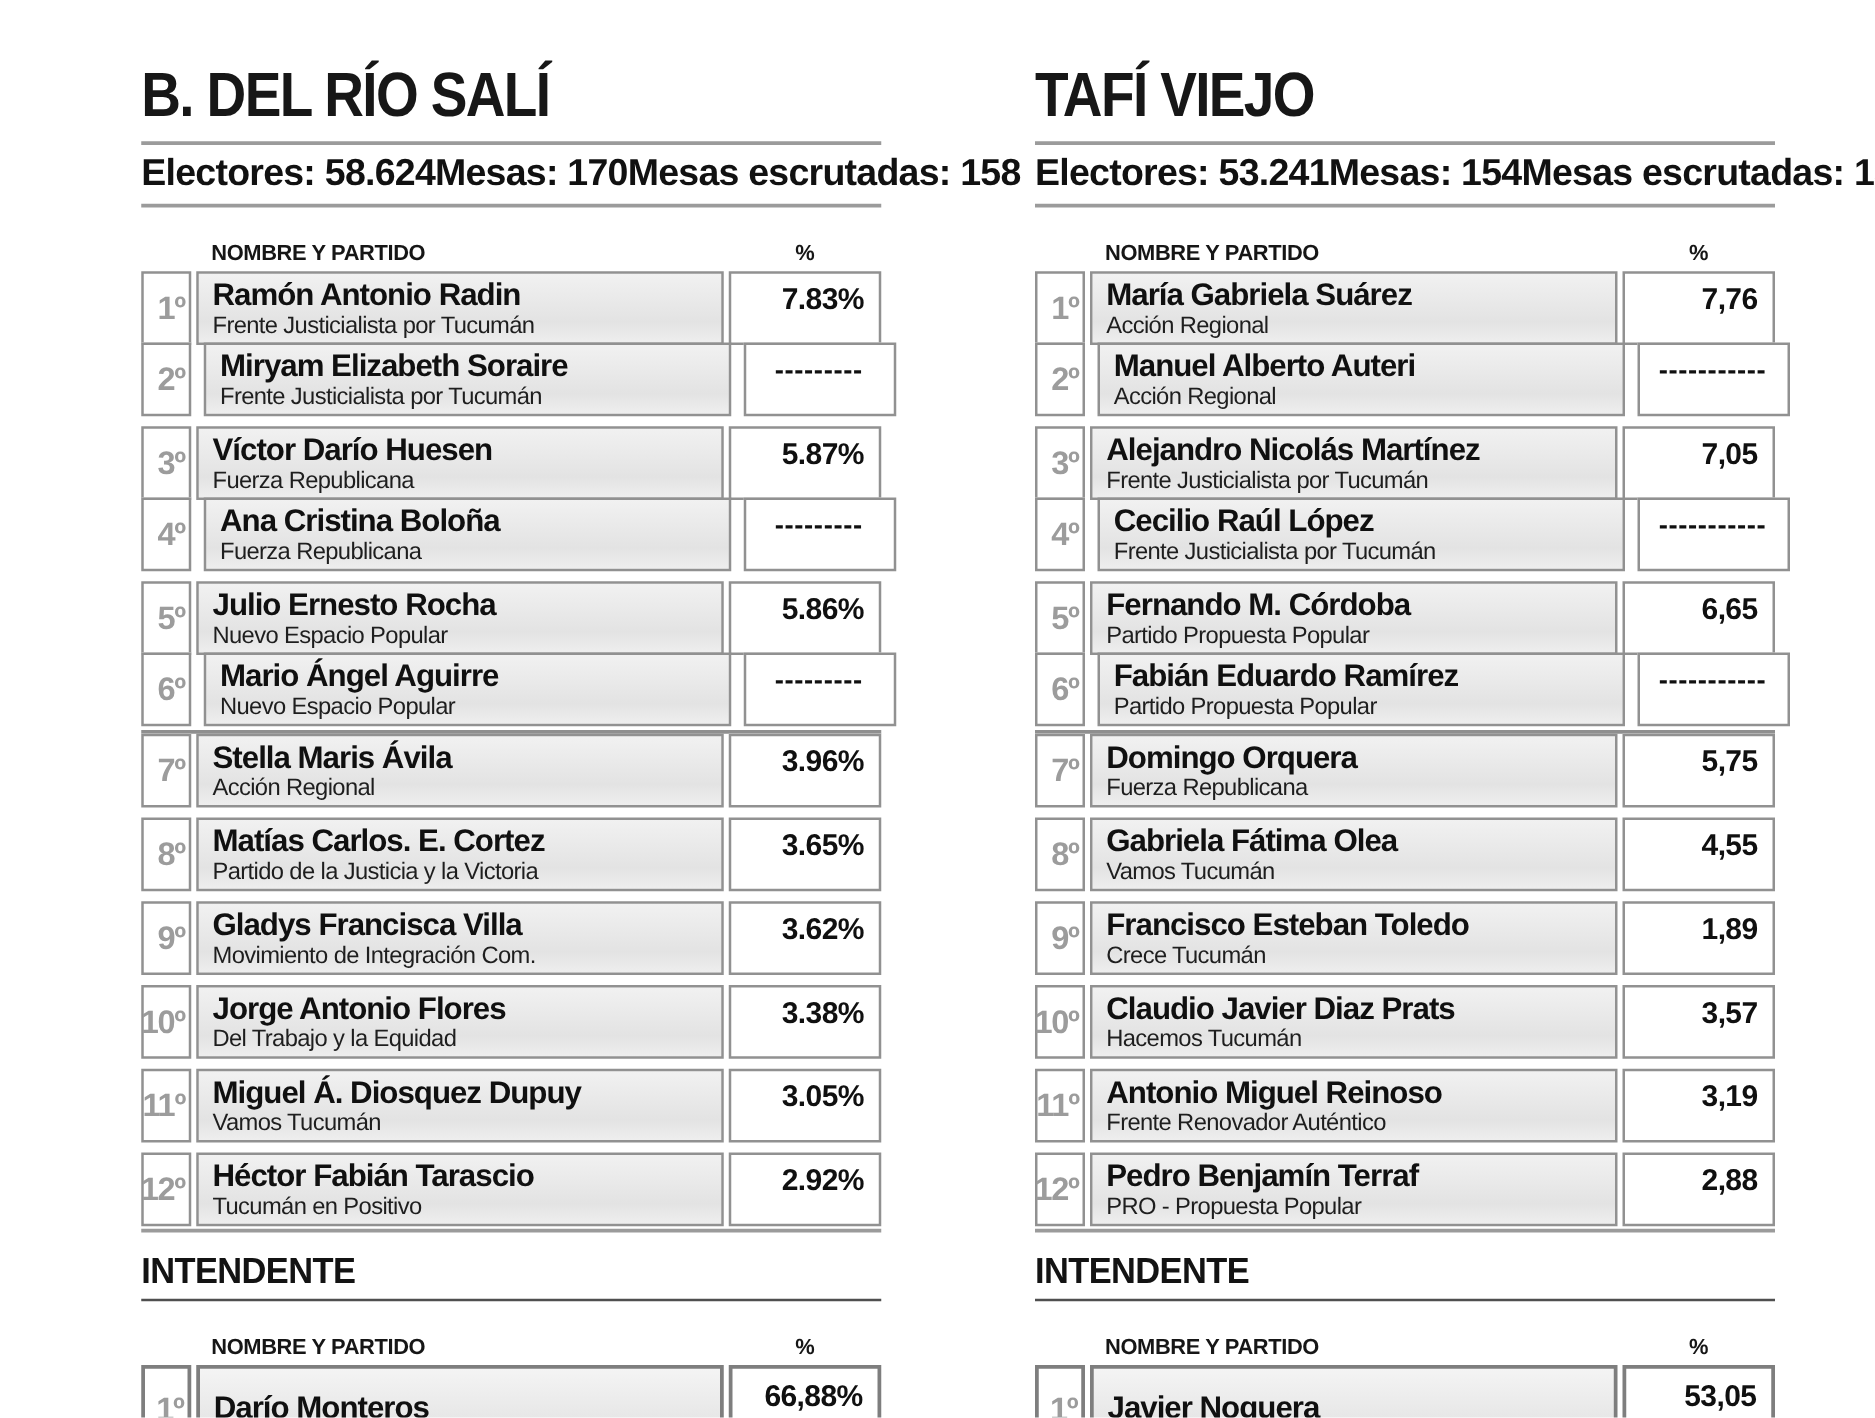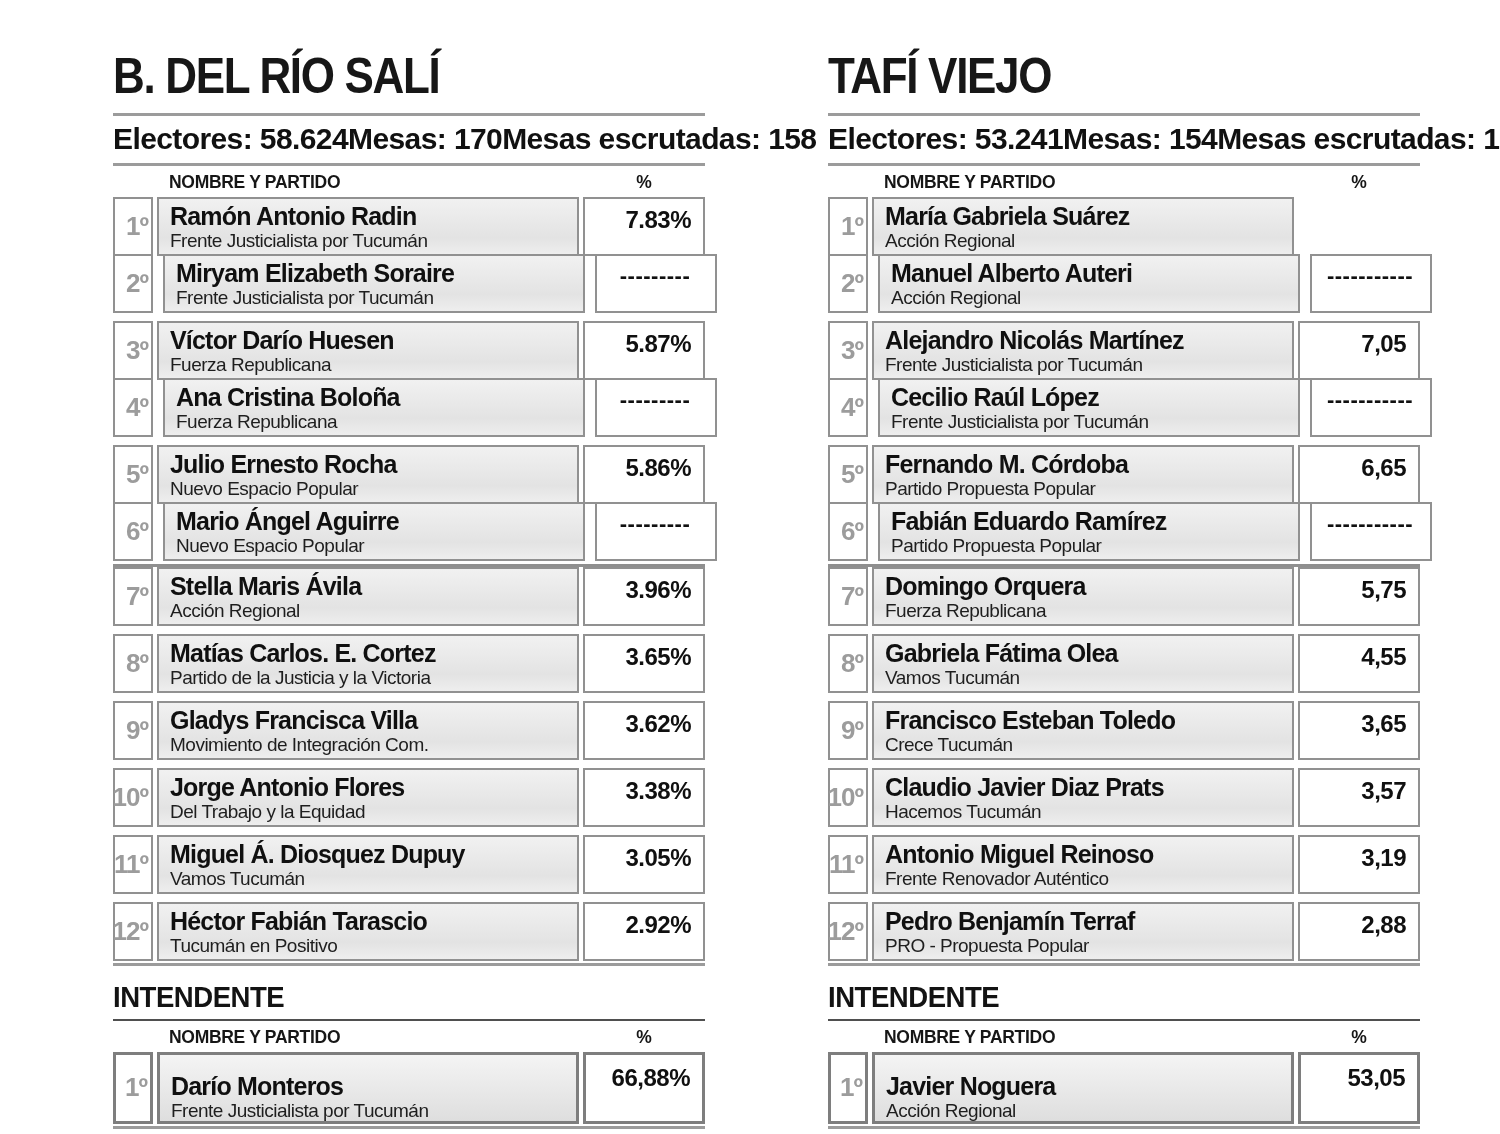--- a/index.html
+++ b/index.html
@@ -25,21 +25,21 @@
   }
   .rule { height:3px; background:#9b9b9b; }
   .rule.dark { height:2px; background:#4f4f4f; }
 
   .stats { display:flex; align-items:center; justify-content:space-between; padding:6px 2px 7px 0; }
   .stat { font-size:30px; font-weight:bold; letter-spacing:-0.6px; white-space:nowrap; color:#111; }
   .vsep { width:2px; height:28px; background:#9b9b9b; }
 
   .thead {
     display:grid; grid-template-columns:40px 422px 122px; column-gap:4px;
-    padding:6px 0 4px 0; align-items:center;
+    padding:6px 0 4px 0; align-items:center;margin-top:20px;
   }
   .th-name { grid-column:2; font-size:17.5px; font-weight:bold; padding-left:12px; letter-spacing:-0.3px; }
   .th-pct  { grid-column:3; font-size:17.5px; font-weight:bold; text-align:center; }
 
   .group + .group { margin-top:8px; }
   .group.heavy { border-top:3px solid #8f8f8f; margin-top:3px; }
 
   .row { display:grid; grid-template-columns:40px 422px 122px; column-gap:4px; min-height:59px; }
   .row + .row { margin-top:-2px;gap:10px; }
 
@@ -251,20 +251,21 @@
     </div>
 
     <div class="tbody">
       <div class="group">
         <div class="row">
           <div class="cell pos">1º</div>
           <div class="cell namecell">
             <div class="cand">María Gabriela Suárez</div>
             <div class="party">Acción Regional</div>
           </div>
+          <div class="cell pct">7,76</div>
         </div>
         <div class="row">
           <div class="cell pos">2º</div>
           <div class="cell namecell">
             <div class="cand">Manuel Alberto Auteri</div>
             <div class="party">Acción Regional</div>
           </div>
           <div class="cell pct dash">-----------</div>
         </div>
       </div>
@@ -324,21 +325,21 @@
           <div class="cell pct">4,55</div>
         </div>
       </div>
       <div class="group">
         <div class="row">
           <div class="cell pos">9º</div>
           <div class="cell namecell">
             <div class="cand">Francisco Esteban Toledo</div>
             <div class="party">Crece Tucumán</div>
           </div>
-          <div class="cell pct">3,65</div>
+          <div class="cell pct">1,89</div>
         </div>
       </div>
       <div class="group">
         <div class="row">
           <div class="cell pos">10º</div>
           <div class="cell namecell">
             <div class="cand">Claudio Javier Diaz Prats</div>
             <div class="party">Hacemos Tucumán</div>
           </div>
           <div class="cell pct">3,57</div>

